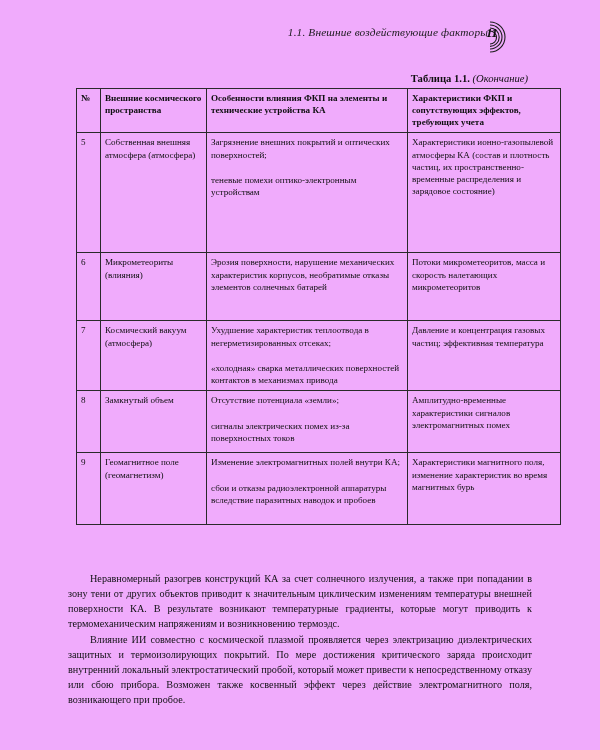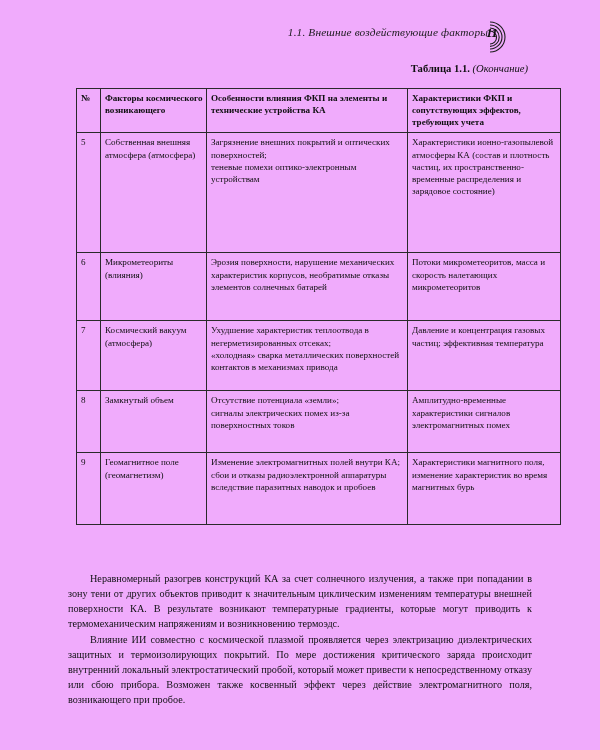--- a/index.html
+++ b/index.html
@@ -59,21 +59,21 @@
   }
   .folio-arcs {
     position: absolute;
     left: 0;
     top: 0;
   }
 
   
   .tbl-caption {
     position: absolute;
-    top: 63px;
+    top: 73px;
     right: 72px;
     font-size: 10.6px;
     white-space: nowrap;
   }
   .tbl-caption b { font-weight: bold; }
   .tbl-caption i { font-style: italic; }
 
   
   .tbl-wrap {
     position: absolute;
@@ -101,21 +101,21 @@
     line-height: 1.3;
     padding-top: 4px;
     padding-bottom: 4px;
   }
   .c-num   { width: 16px; text-align: left !important; }
   .c-fact  { width: 98px; }
   .c-eff   { width: 193px; }
   .c-char  { width: 145px; margin-top: 9px; }
 
   .cell-line { display: block; }
-  .cell-line + .cell-line { margin-top: 0; }
+  .cell-line + .cell-line { margin-top: 13px; }
 
   
   .body-text {
     position: absolute;
     left: 68px;
     top: 572px;
     width: 464px;
     font-size: 10.2px;
     line-height: 1.47;
     text-align: justify;
@@ -153,21 +153,21 @@
   <div class="tbl-caption">
     <b>Таблица 1.1.</b>
     <i>(Окончание)</i>
   </div>
 
   <div class="tbl-wrap">
     <table class="vft">
       <thead>
         <tr>
           <th class="c-num">№</th>
-          <th class="c-fact">Факторы космического возникающего</th>
+          <th class="c-fact">Внешние космического пространства</th>
           <th class="c-eff">Особенности влияния ФКП на элементы и технические устройства КА</th>
           <th class="c-char">Характеристики ФКП и сопутствующих эффектов, требующих учета</th>
         </tr>
       </thead>
       <tbody id="tbody">
           <tr style="height: 120px;">
             <td class="c-num">5</td>
             <td class="c-fact">Собственная внешняя атмосфера (атмосфера)</td>
             <td class="c-eff">
               <span class="cell-line">Загрязнение внешних покрытий и оптических поверхностей;</span>

